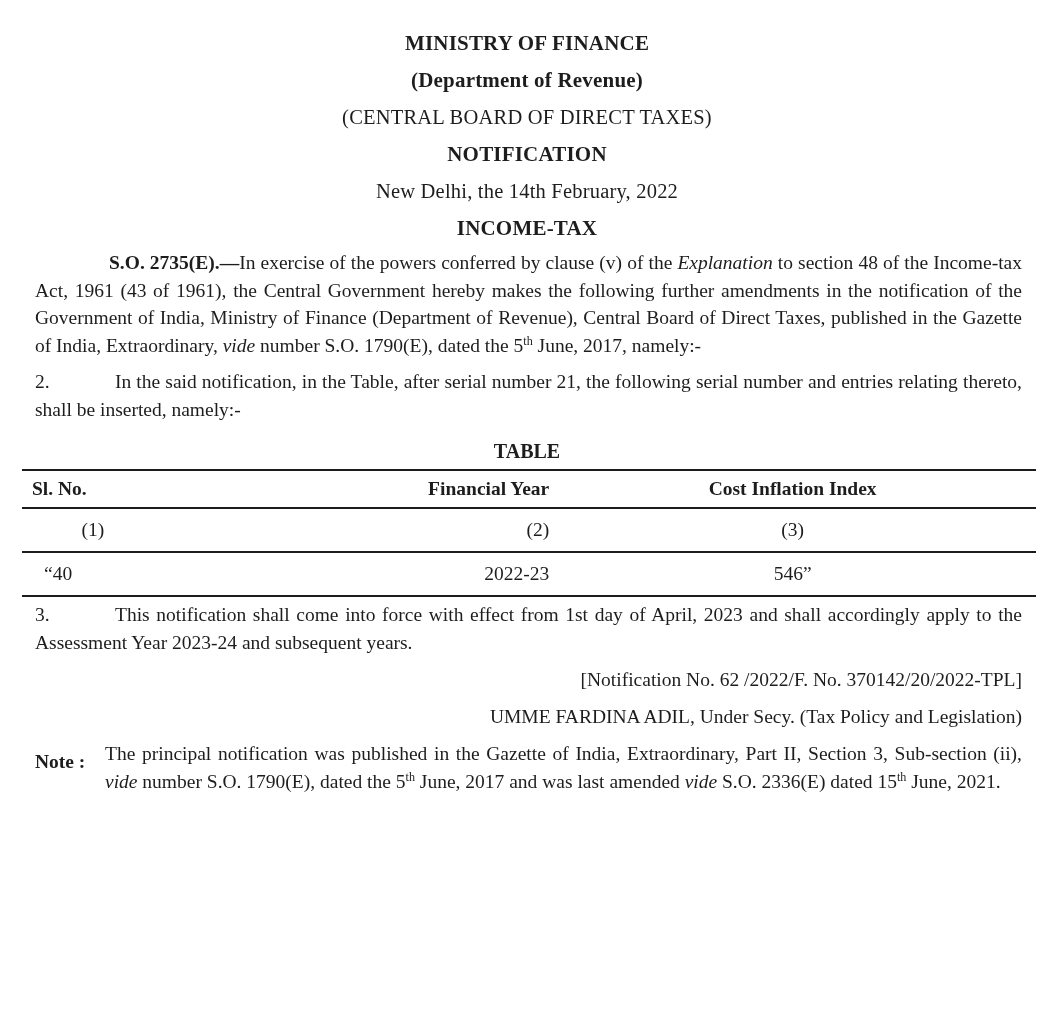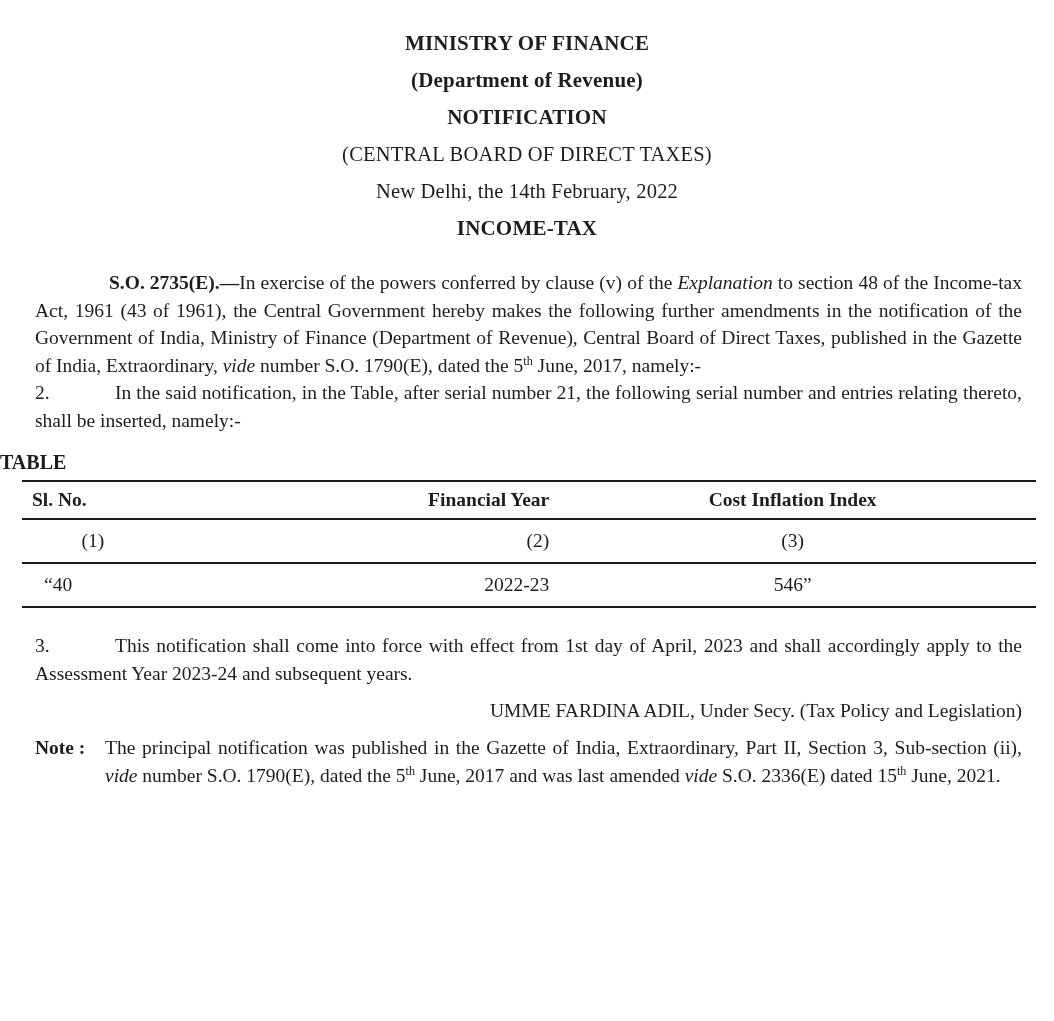--- a/index.html
+++ b/index.html
@@ -15,26 +15,26 @@
     padding-top:25px;
   }
   .center-block{ text-align:center; }
   .hline{ line-height:37px; font-size:20.5px; letter-spacing:.2px;}
   .hline.bold{ font-weight:bold; font-size:21px;}
   .body-text{
     margin:0 32px 0 35px;
     text-align:justify;
     line-height:27.5px;
   }
-  .para1{ margin-top:22px; text-indent:74px; }
+  .para1{ margin-top:2px; text-indent:74px; }
   .para1 .lead{ font-weight:bold; }
-  .numbered{ }
+  .numbered{ margin-top:9px; }
   .num-spacer{ display:inline-block; width:80px; }
   .table-title{
-    text-align:left; font-weight:bold; font-size:20px;
+    text-align:center; font-weight:bold; font-size:20px;
     margin-top:13px; line-height:30px;
   }
   table.cii{
     width:1014px; margin-left:22px; margin-top:3px;
     border-collapse:collapse;
     font-size:19.5px;
   }
   table.cii td{ padding:0; vertical-align:middle; }
   tr.rule-top td{ border-top:2.5px solid #1c1c1c;font-weight:bold; }
   tr.hdr td{ height:36px; border-bottom:2.5px solid #1c1c1c; }
@@ -52,36 +52,36 @@
     line-height:26px;
   }
   .note{
     position:relative;
     margin:10px 32px 0 35px;
     padding-left:70px;
     text-align:justify;
     line-height:27.5px;
   }
   .note .note-label{
-    position:absolute; left:0; top:0;
+    position:absolute; left:0; top:8px;
     font-weight:bold;
   }
   .it{ font-style:italic; }
   sup{ font-size:0.62em; line-height:0; vertical-align:super; }
 </style>
 </head>
 <body>
 
 <div class="page">
 
   <div class="center-block">
     <div class="hline bold">MINISTRY OF FINANCE</div>
     <div class="hline bold">(Department of Revenue)</div>
+    <div class="hline">(CENTRAL BOARD OF DIRECT TAXES)</div>
     <div class="hline bold">NOTIFICATION</div>
-    <div class="hline">(CENTRAL BOARD OF DIRECT TAXES)</div>
     <div class="hline">New Delhi, the 14th February, 2022</div>
     <div class="hline bold">INCOME-TAX</div>
   </div>
 
   <p class="body-text para1"><span class="lead">S.O. 2735(E).</span><span class="lead">—</span><span>In exercise of the powers conferred by clause (v) of the </span><span class="it">Explanation</span><span> to section 48 of the Income-tax Act, 1961 (43 of 1961), the Central Government hereby makes the following further amendments in the notification of the Government of India, Ministry of Finance (Department of Revenue), Central Board of Direct Taxes, published in the Gazette of India, Extraordinary, </span><span class="it">vide</span><span> number S.O. 1790(E), dated the 5</span><sup>th</sup><span> June, 2017, namely:-</span></p>
 
   <p class="body-text numbered"><span class="num-spacer">2.</span><span>In the said notification, in the Table, after serial number 21, the following serial number and entries  relating thereto, shall be inserted,  namely:-</span></p>
 
   <div class="table-title">TABLE</div>
 
@@ -98,19 +98,20 @@
         <td class="c3">(3)</td>
       </tr>
       <tr class="data">
         <td class="c1 datacell">“40</td>
         <td class="c2">2022-23</td>
         <td class="c3">546”</td>
       </tr>
     </tbody>
   </table>
 
-  <p class="body-text numbered" style="margin-top:24px;"><span class="num-spacer">3.</span><span>This notification shall come into force with effect from 1st day of April, 2023 and shall accordingly apply to the Assessment Year 2023-24 and subsequent years.</span></p>
+  <p class="body-text numbered" style="margin-top:4px;"><span class="num-spacer">3.</span><span>This notification shall come into force with effect from 1st day of April, 2023 and shall accordingly apply to the Assessment Year 2023-24 and subsequent years.</span></p>
 
+  <div class="right-line">[Notification No. 62 /2022/F. No. 370142/20/2022-TPL]</div>
   <div class="right-line">UMME FARDINA ADIL, Under Secy. (Tax Policy and Legislation)</div>
 
   <p class="note"><span class="note-label">Note :</span><span>The principal notification was published in the Gazette of India, Extraordinary, Part II, Section 3, Sub-section (ii), </span><span class="it">vide</span><span> number S.O. 1790(E), dated the 5</span><sup>th</sup><span> June, 2017 and was last amended  </span><span class="it">vide</span><span> S.O. 2336(E) dated 15</span><sup>th</sup><span> June, 2021.</span></p>
 
 </div>
 
 </body></html>

